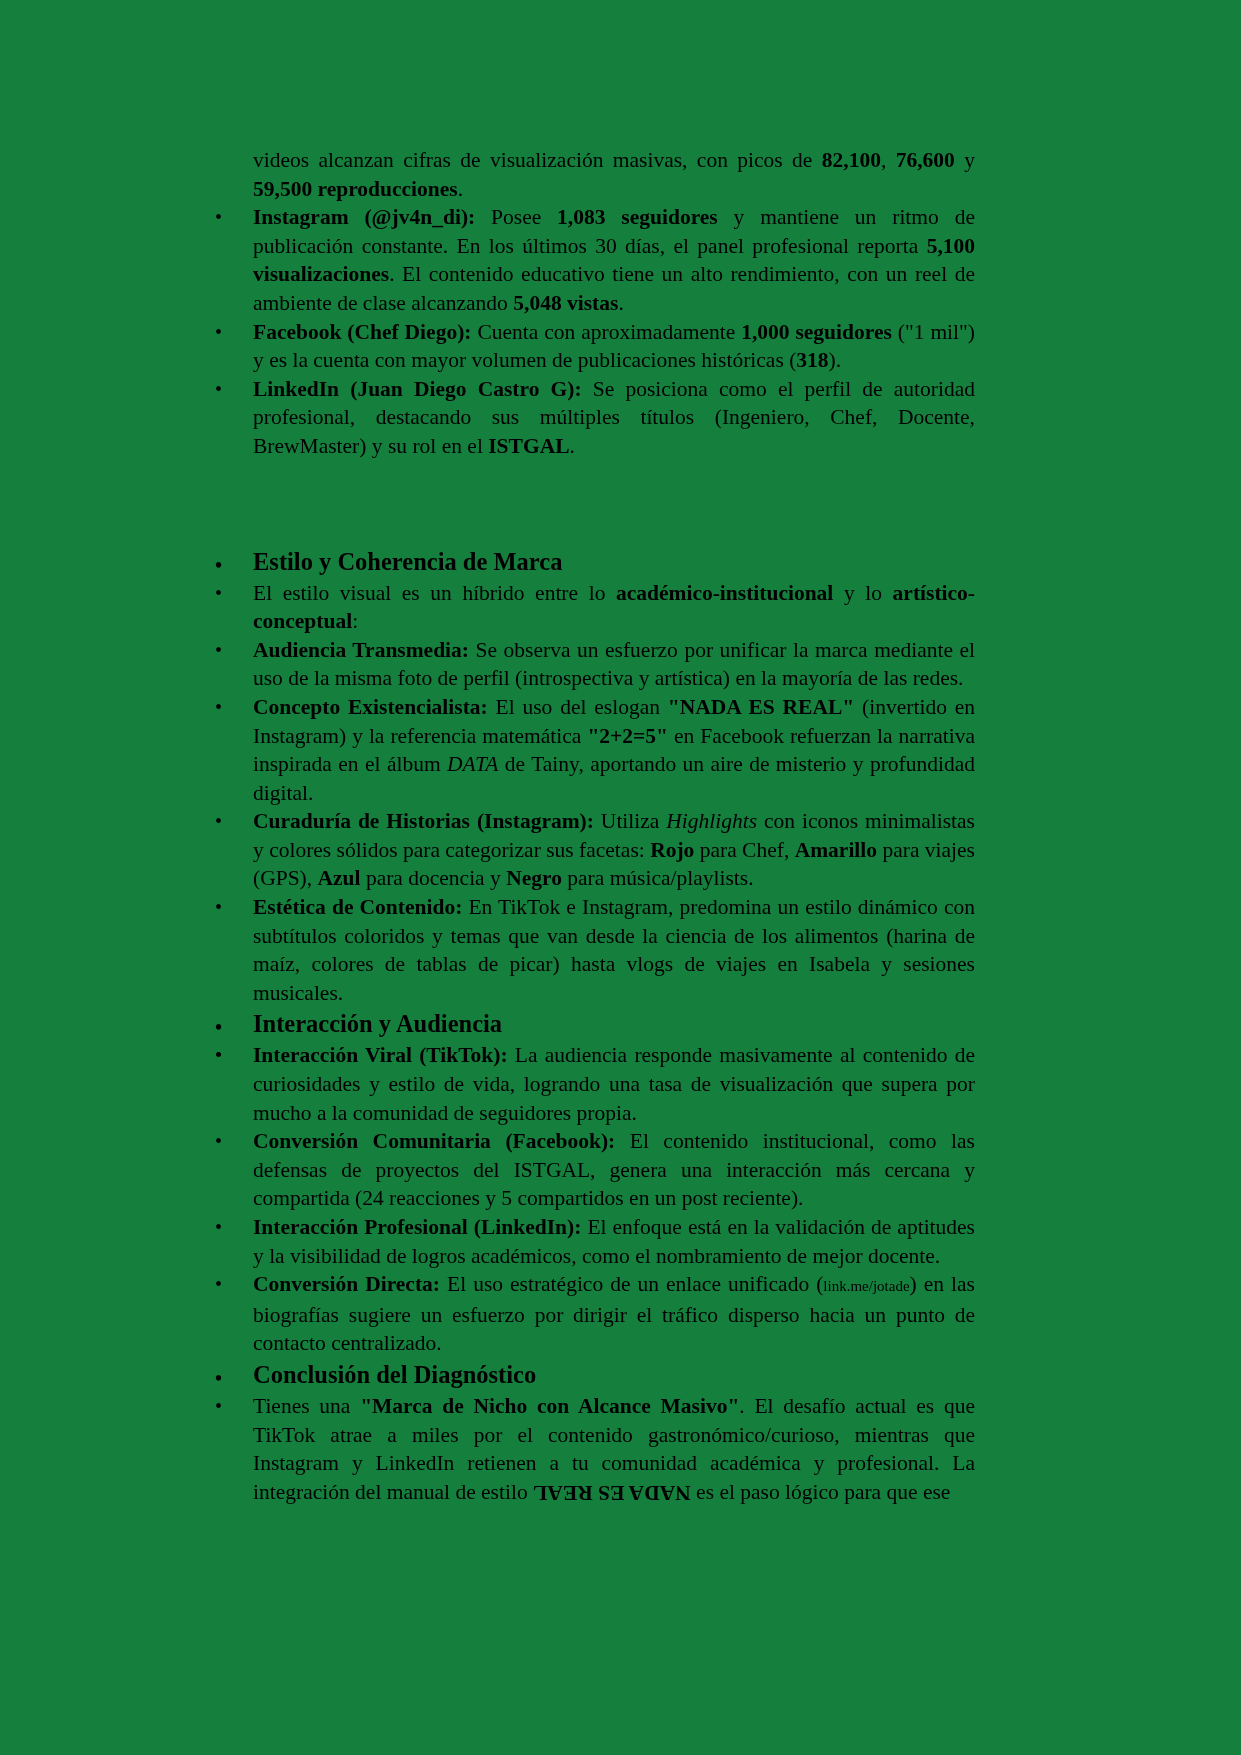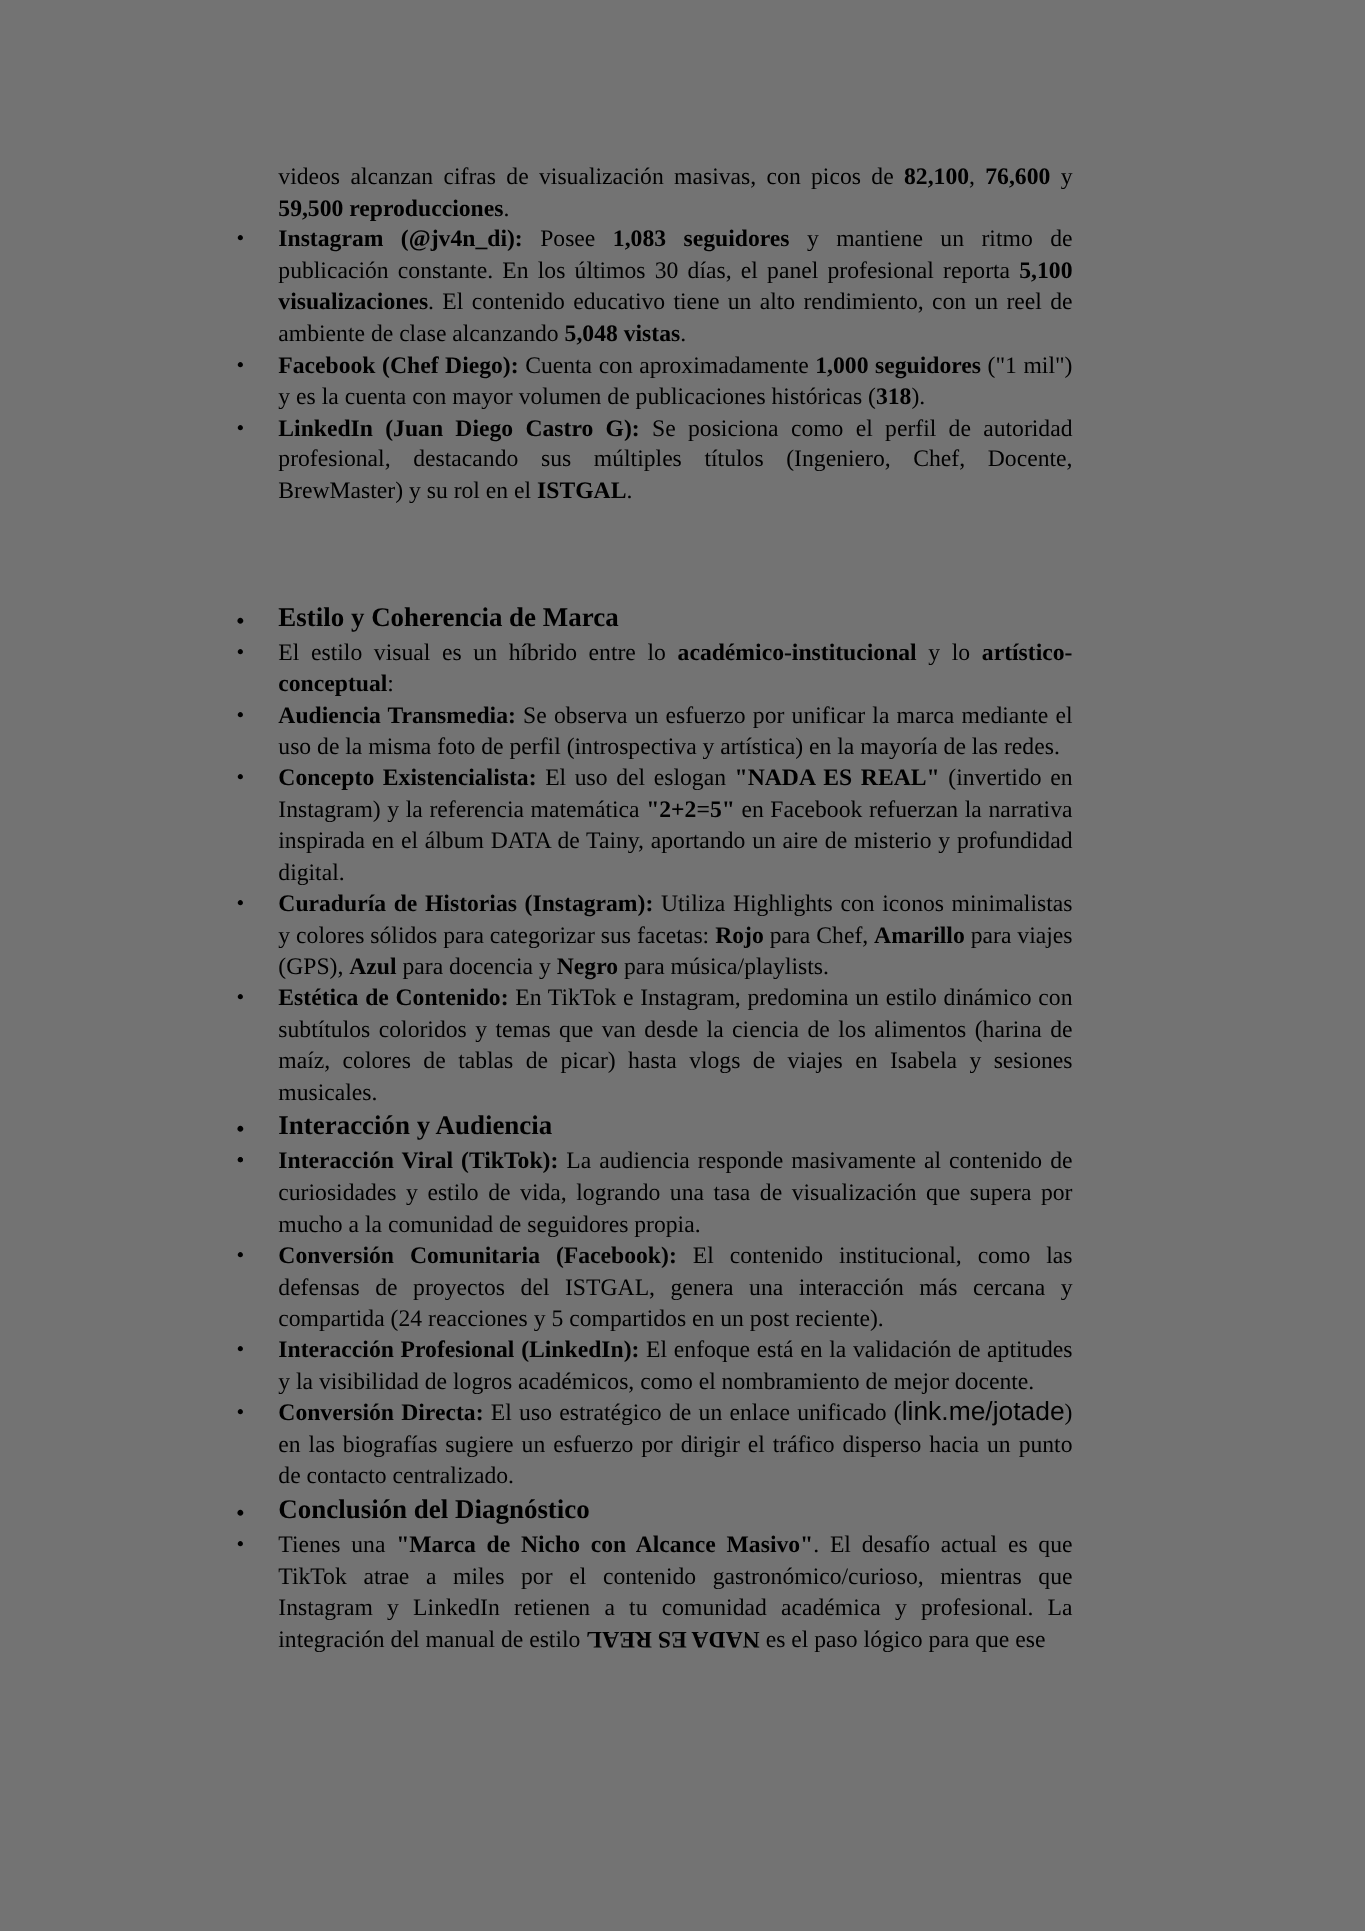--- a/index.html
+++ b/index.html
@@ -4,21 +4,21 @@
 <style>
   html, body {
     margin: 0;
     padding: 0;
     background: #ffffff;
   }
   .page {
     position: relative;
     width: 1241px;
     height: 1755px;
-    background: #737373;
+    background: #15803d;
     overflow: hidden;
     font-family: "Liberation Serif", serif;
     color: #000000;
   }
   .content {
     position: absolute;
     left: 253px;
     top: 146px;
     width: 722px;
   }
@@ -42,24 +42,24 @@
     line-height: 34px;
     font-weight: 700;
     text-align: left;
   }
   .item.heading .marker {
     font-size: 20px;
     top: 3px;
   }
   .item.spacer { height: 84px; }
   .b { font-weight: 700; }
-  .i { }
+  .i { font-style: italic; }
   .m {
-    font-family: Liberation Sans, sans-serif;
-    font-size: 24px;
+    font-family: Liberation Serif, serif;
+    font-size: 15px;
   }
   .rot {
     display: inline-block;
     transform: rotate(180deg);
     font-weight: 700;
   }
 </style>
 </head>
 <body>
 

